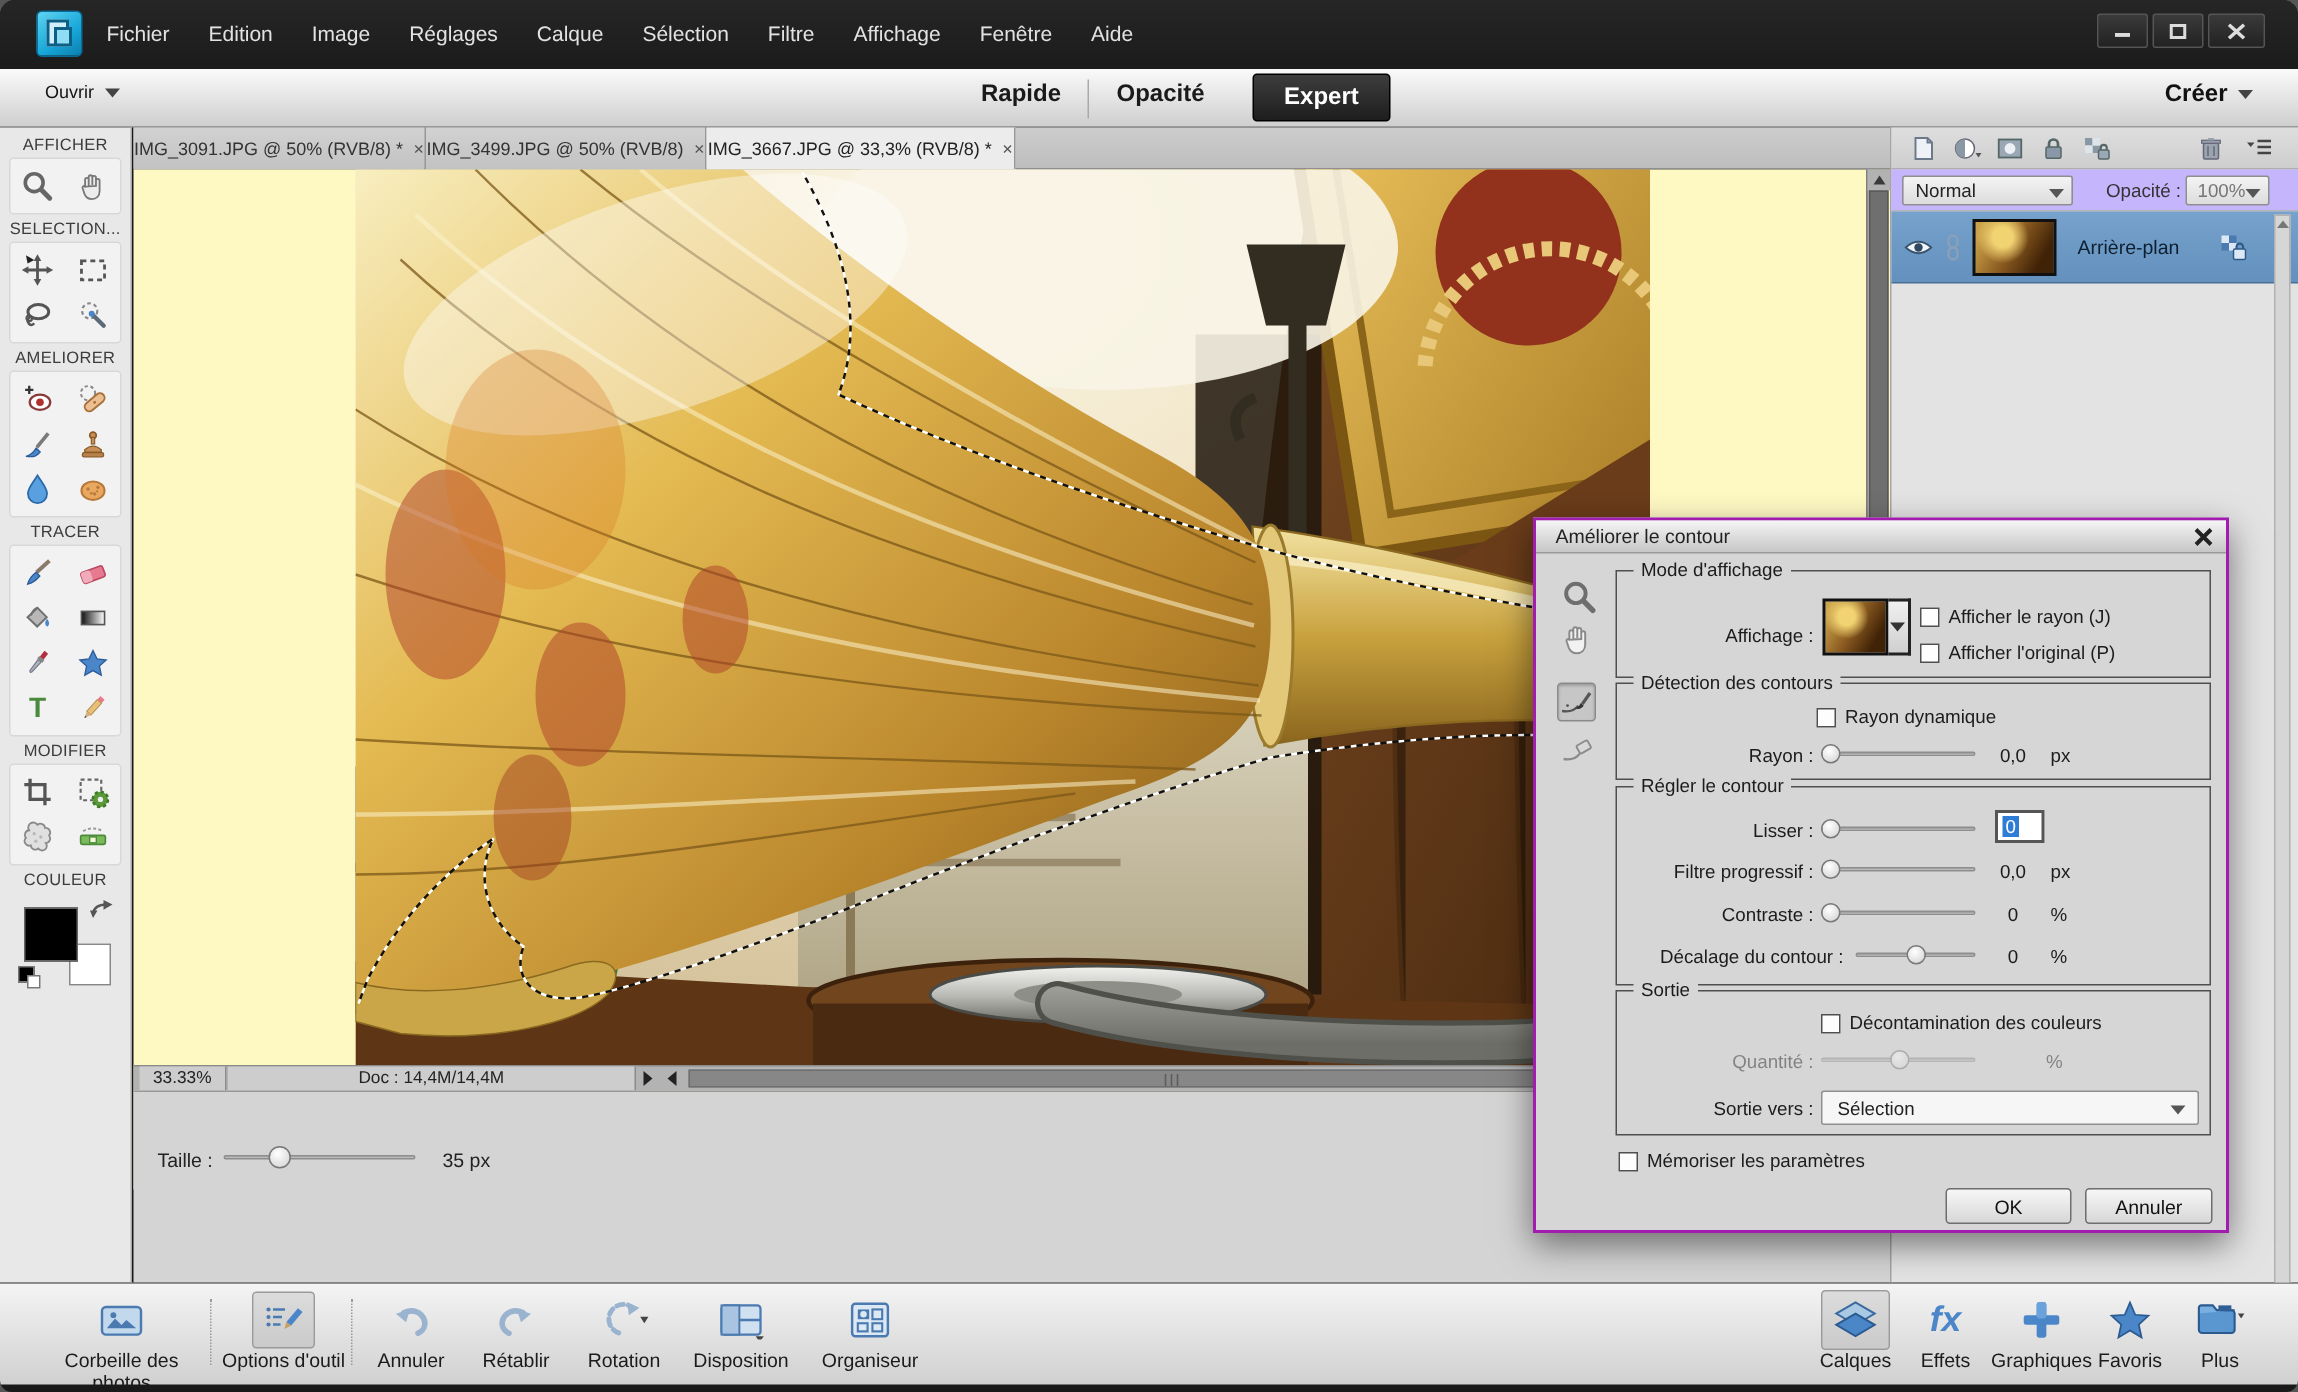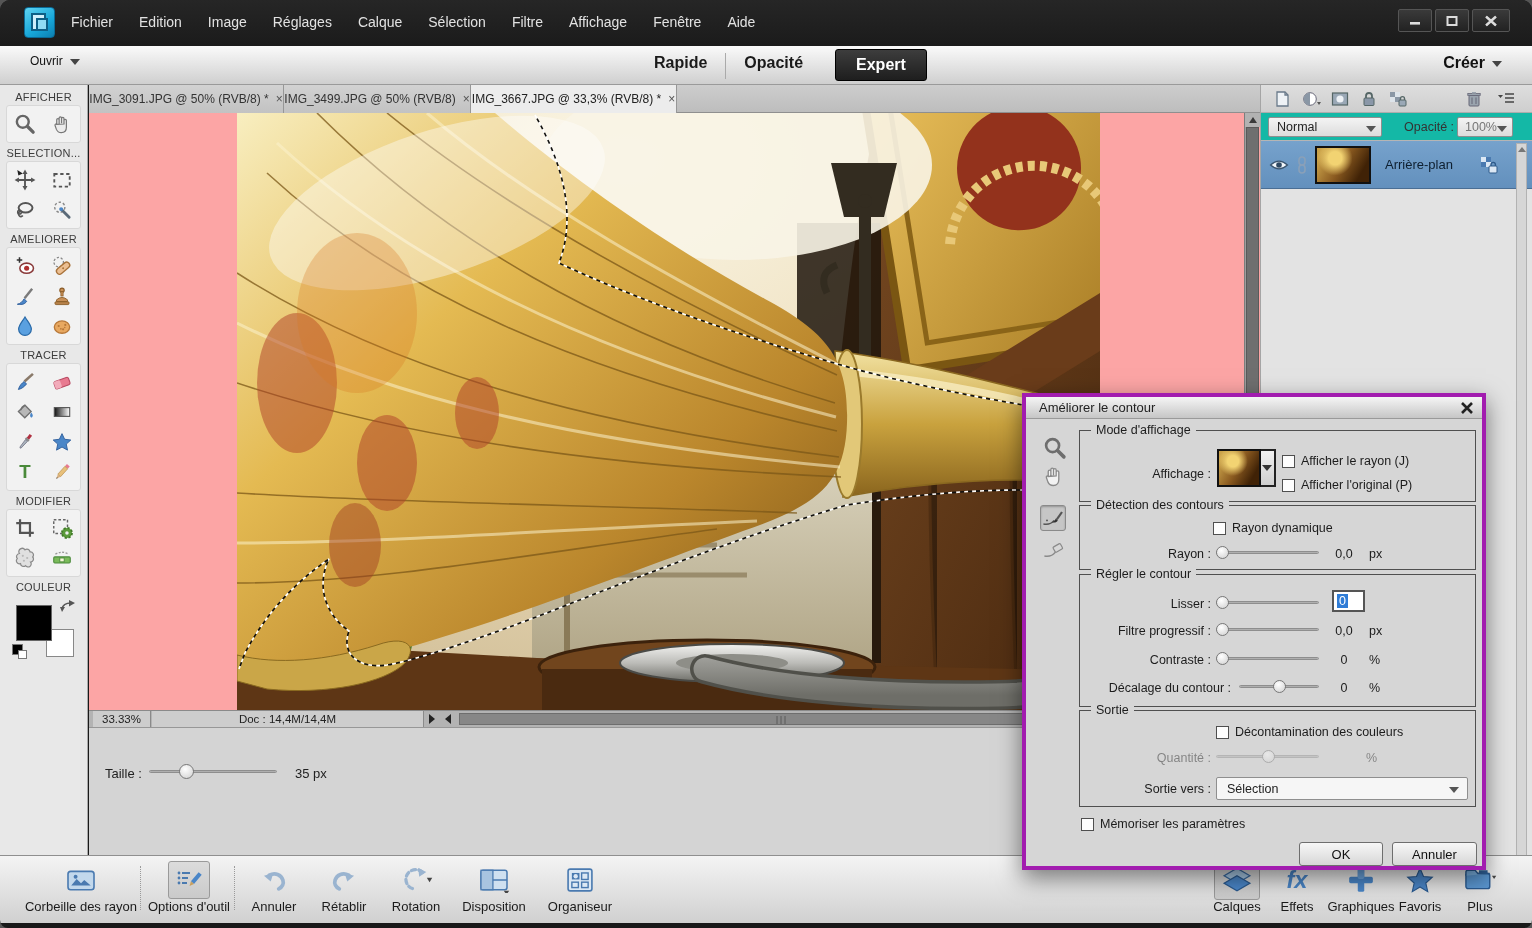--- a/index.html
+++ b/index.html
@@ -33,21 +33,21 @@
   .tool{width:32px;height:30px;display:flex;align-items:center;justify-content:center;}
   #swatches{position:relative;margin:6px auto 0 auto;width:64px;height:58px;}
 
   
   #tabbar{position:absolute;left:89px;top:85px;width:1171px;height:28px;background:linear-gradient(#cdcdcd,#bdbdbd);border-bottom:1px solid #8f8f8f;}
   .doctab{position:absolute;top:0;height:28px;font-size:12px;color:#333;padding-top:7px;text-align:center;background:linear-gradient(#d2d2d2,#c2c2c2);border-right:1px solid #979797;}
   .doctab.active{background:#ececec;color:#222;}
   .tab-x{color:#555;margin-left:7px;font-size:12px;}
 
   
-  #canvas{position:absolute;left:89px;top:113px;width:1171px;height:680px;background:#fca5a5;}
+  #canvas{position:absolute;left:89px;top:113px;width:1171px;height:680px;background:#fef9c3;}
   #photo{position:absolute;left:148px;top:0;width:863px;height:597px;}
   #vscroll{position:absolute;left:1155px;top:0;width:15px;height:597px;background:#9e9e9e;border-left:1px solid #7d7d7d;}
   .scr-arrow{position:absolute;left:0;width:15px;height:14px;background:#b2b2b2;}
   .scr-arrow:after{content:"";position:absolute;left:4px;width:0;height:0;border-left:4px solid transparent;border-right:4px solid transparent;}
   #vs-up:after{top:4px;border-bottom:6px solid #3a3a3a;}
   #vs-dn:after{top:5px;border-top:6px solid #3a3a3a;}
   #vs-thumb{position:absolute;left:1px;top:14px;width:13px;height:436px;background:#6f6f6f;border:1px solid #5a5a5a;}
   #statusbar{position:absolute;left:0;top:597px;width:1171px;height:17px;background:#b3b3b3;border-top:1px solid #8a8a8a;font-size:11.5px;color:#222;}
   .st-box{position:absolute;top:0;height:16px;background:#cdcdcd;border-right:1px solid #8a8a8a;text-align:center;padding-top:2px;}
   #hs-thumb{position:absolute;top:2px;height:12px;background:#878787;border:1px solid #6e6e6e;}
@@ -60,37 +60,37 @@
   
   .slider{position:absolute;height:14px;}
   .sl-track{position:absolute;top:5px;left:0;right:0;height:3px;background:linear-gradient(#8f8f8f,#cfcfcf);border:1px solid #8e8e8e;border-radius:2px;}
   .sl-thumb{position:absolute;top:0;width:13px;height:13px;border-radius:50%;background:radial-gradient(circle at 40% 32%,#ffffff,#cfcfcf);border:1px solid #787878;margin-left:-6px;}
   .disabled{opacity:.45;}
 
   
   #rightpanel{position:absolute;left:1260px;top:85px;width:272px;height:770px;background:#e3e3e3;border-left:1px solid #a5a5a5;}
   #rp-strip{position:absolute;left:0;top:0;width:272px;height:28px;background:linear-gradient(#dedede,#cecece);border-bottom:1px solid #adadad;}
   .rp-ic{position:absolute;top:4px;width:22px;height:20px;}
-  #blendrow{position:absolute;left:0;top:28px;width:272px;height:28px;background:#14b8a6;border-bottom:1px solid #b5b5b5;font-size:12.5px;color:#333;}
+  #blendrow{position:absolute;left:0;top:28px;width:272px;height:28px;background:#c4b5fd;border-bottom:1px solid #b5b5b5;font-size:12.5px;color:#333;}
   .dropbox{position:absolute;background:linear-gradient(#f4f4f4,#dcdcdc);border:1px solid #8f8f8f;border-radius:2px;font-size:12.5px;color:#222;}
   .dropbox .dd-tri{position:absolute;right:5px;top:8px;border-top-color:#555;margin:0;}
   #layerrow{position:absolute;left:0;top:56px;width:272px;height:48px;background:linear-gradient(#76a2cc,#6390bd);border-bottom:1px solid #4a6e94;}
   .minithumb{background:radial-gradient(circle at 35% 30%,#f2d372 0 16%,rgba(0,0,0,0) 42%),linear-gradient(120deg,#caa24a 10%,#8a5a20 48%,#402206 82%);border:2px solid #111;}
   #rp-scroll{position:absolute;right:5px;top:58px;width:11px;height:752px;background:#d6d6d6;border:1px solid #b2b2b2;}
   #rp-scroll .a{position:absolute;left:1px;width:7px;height:0;border-left:4px solid transparent;border-right:4px solid transparent;}
 
   
   #taskbar{position:absolute;left:0;top:855px;width:1532px;height:68px;background:linear-gradient(#f4f4f4,#d0d0d0);border-top:1px solid #8f8f8f;}
   .tk-item{position:absolute;top:5px;text-align:center;font-size:13px;color:#1b1b1b;}
   .tk-item .ic{height:38px;display:flex;align-items:center;justify-content:center;}
   .tk-sel{background:linear-gradient(#dcdcdc,#cacaca);border:1px solid #9a9a9a;border-radius:3px;}
   .tk-sep{position:absolute;top:10px;height:44px;border-left:1px dotted #9a9a9a;}
 
   
-  #dialog{position:absolute;left:1022px;top:345px;width:464px;height:477px;background:#d6d6d6;border:4px solid #a21caf;box-shadow:0 8px 22px rgba(0,0,0,.5);font-size:12.5px;color:#1c1c1c;margin-top:48px;}
+  #dialog{position:absolute;left:1022px;top:345px;width:464px;height:477px;background:#d6d6d6;border:2px solid #a21caf;box-shadow:0 8px 22px rgba(0,0,0,.5);font-size:12.5px;color:#1c1c1c;}
   #dlg-title{position:absolute;left:0;top:0;width:100%;height:22px;background:linear-gradient(#f5f5f5,#c6c6c6);border-bottom:1px solid #9a9a9a;font-size:13px;color:#222;padding:3px 0 0 13px;}
   .group{position:absolute;border:1px solid #4f4f4f;}
   .group-title{position:absolute;top:-8px;left:11px;background:#d6d6d6;padding:0 5px;font-size:12.5px;color:#1c1c1c;}
   .rlabel{position:absolute;text-align:right;}
   .cb{position:absolute;width:13px;height:13px;background:#fdfdfd;border:1px solid #4f4f4f;}
   .val{position:absolute;width:40px;text-align:center;}
   #lisser-input{position:absolute;width:33px;height:22px;background:#fff;border:2px solid #555;text-align:left;padding:2px 0 0 3px;}
   #lisser-input span{background:#2f7cd6;color:#fff;padding:0 2px;}
   .dlgbtn{position:absolute;height:24px;background:linear-gradient(#f7f7f7,#d7d7d7);border:1px solid #6e6e6e;border-radius:3px;text-align:center;padding-top:4px;font-size:13px;color:#111;}
   .dlg-tool{position:absolute;width:26px;height:26px;display:flex;align-items:center;justify-content:center;}
@@ -612,21 +612,21 @@
 
   <div id="taskbar">
     <div class="tk-item" style="left:22px;width:118px;">
       <div class="ic">
           <svg width="34" height="26" viewBox="0 0 28 24">
             <rect x="2" y="4" width="24" height="17" rx="2.5" fill="#c2d8ec" stroke="#4a7ab0" stroke-width="1.5"></rect>
             <path d="M5 17l5-6 4 4 3-3 6 5z" fill="#4a7ab0"></path>
             <circle cx="9" cy="9" r="1.8" fill="#4a7ab0"></circle>
           </svg>
         </div>
-      <div>Corbeille des rayon</div>
+      <div>Corbeille des photos</div>
     </div>
     <div class="tk-sep" style="left:140px;"></div>
     <div class="tk-item" style="left:146px;width:86px;">
       <div class="ic">
           <div class="tk-sel" style="width:42px;height:38px;display:flex;align-items:center;justify-content:center;">
             <svg width="28" height="24" viewBox="0 0 28 24">
               <g stroke="#4a7ab0" stroke-width="1.8">
                 <line x1="7" y1="5" x2="15" y2="5"></line>
                 <line x1="7" y1="10" x2="13" y2="10"></line>
                 <line x1="7" y1="15" x2="12" y2="15"></line>

